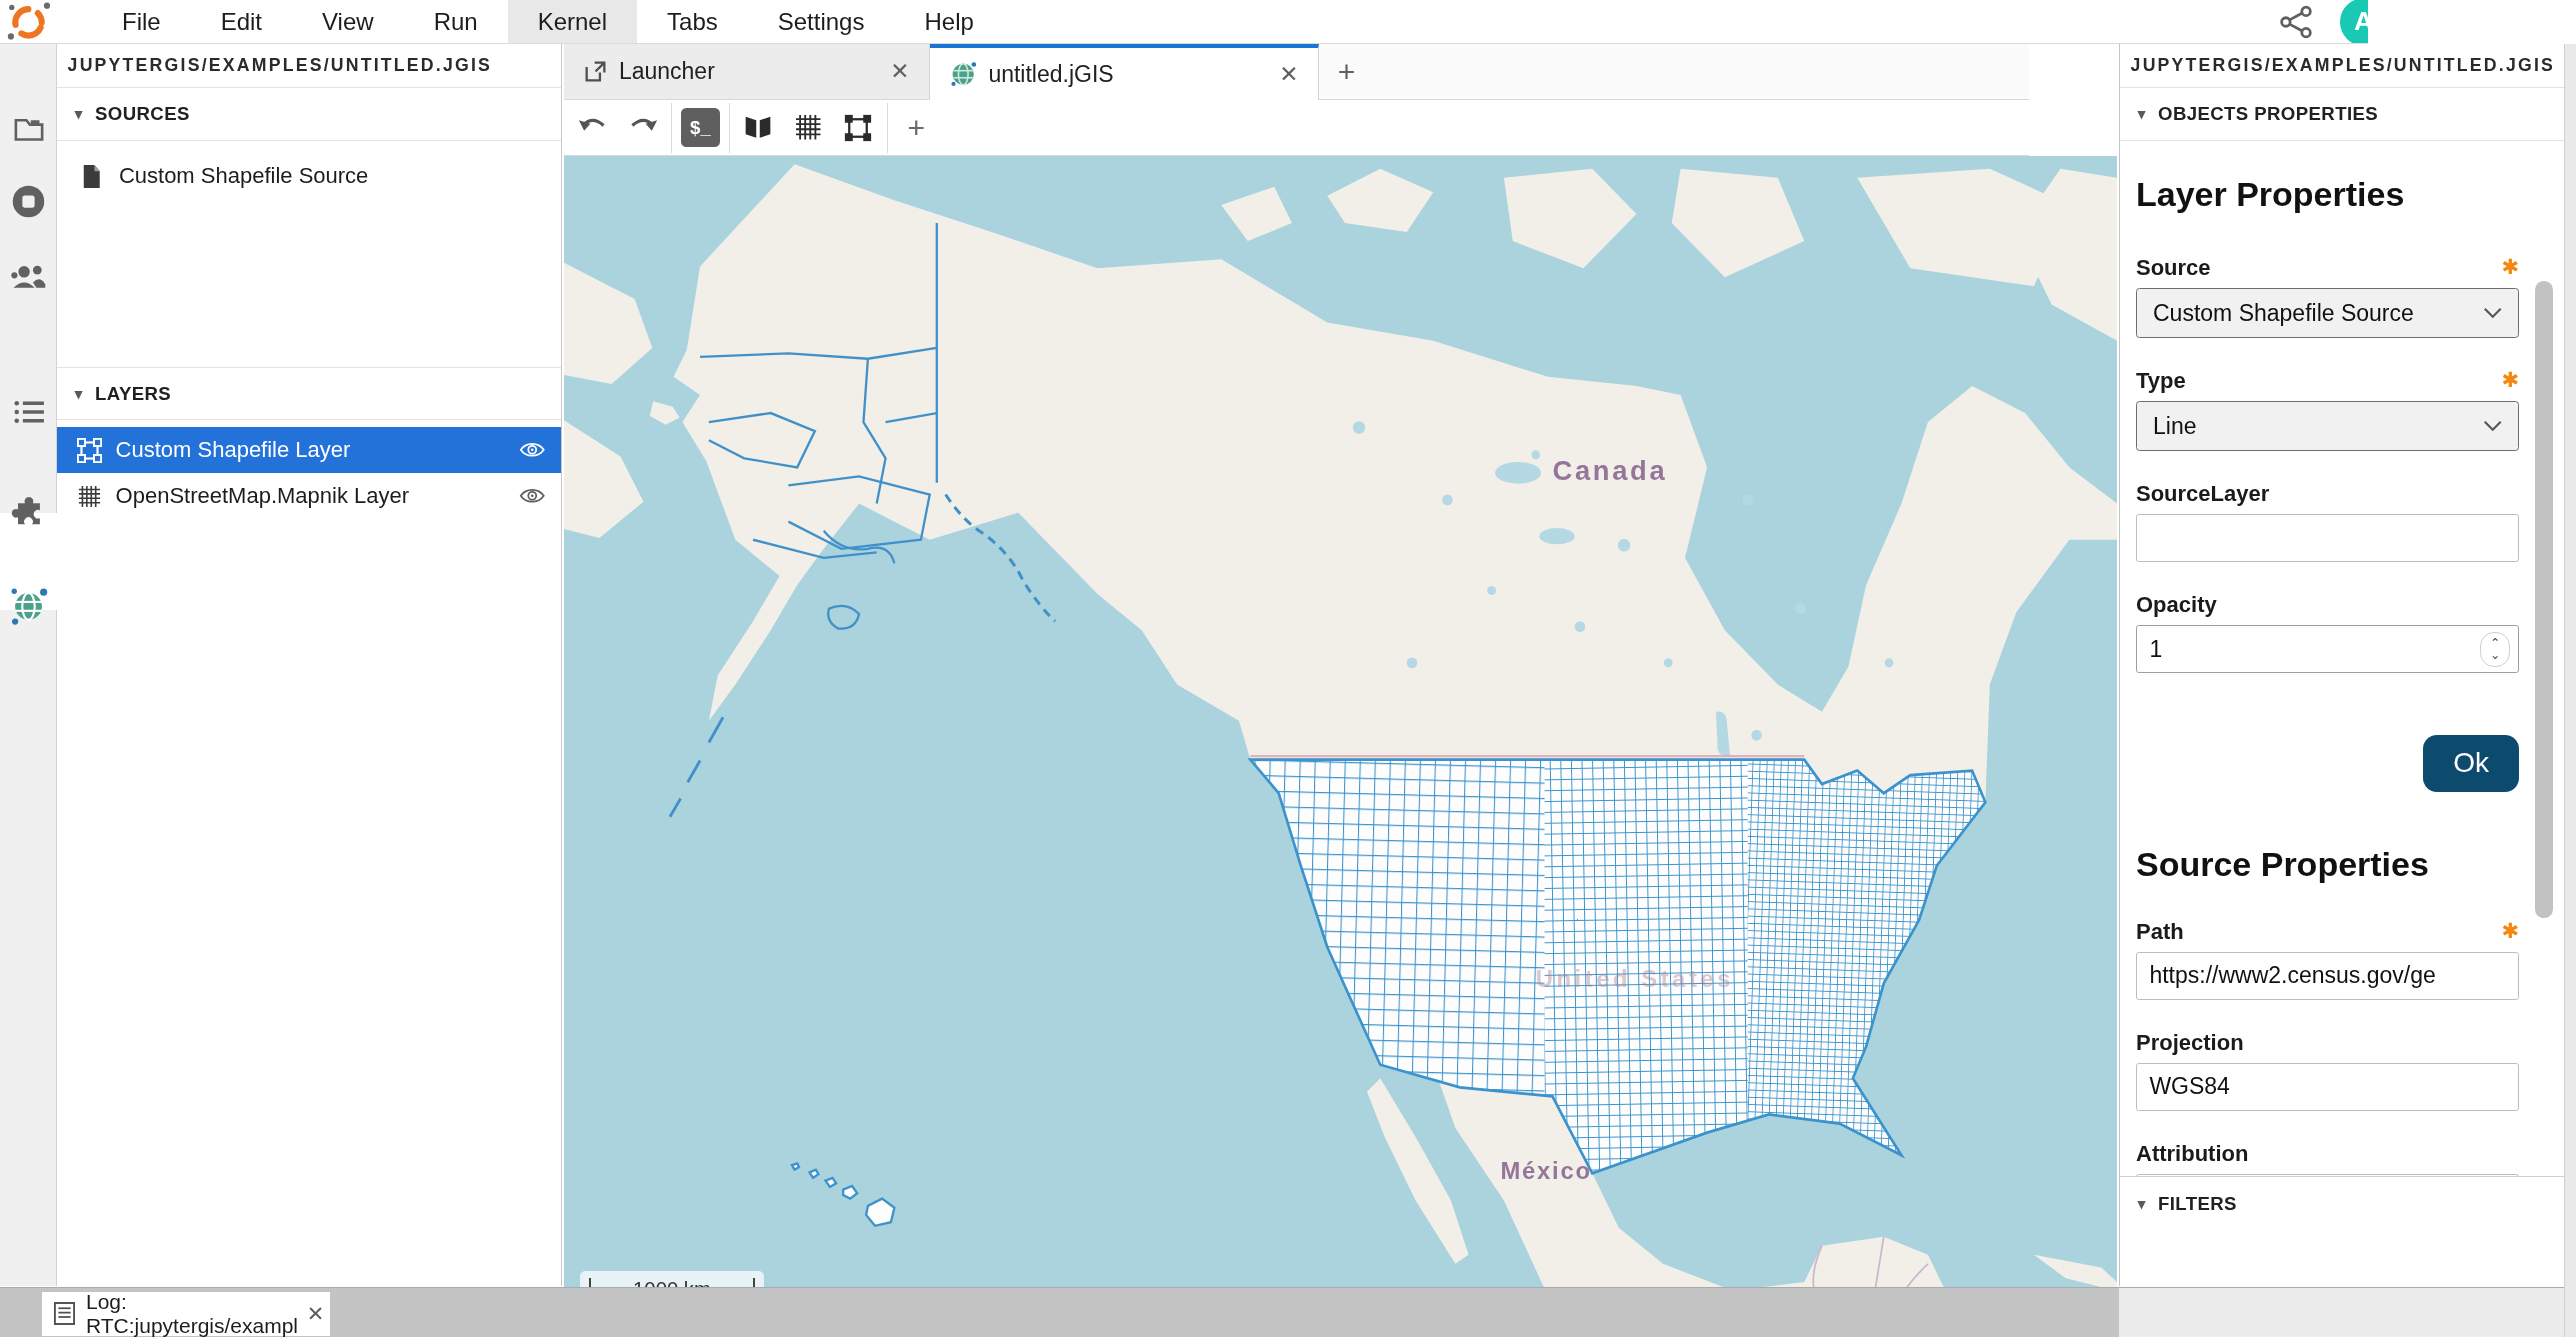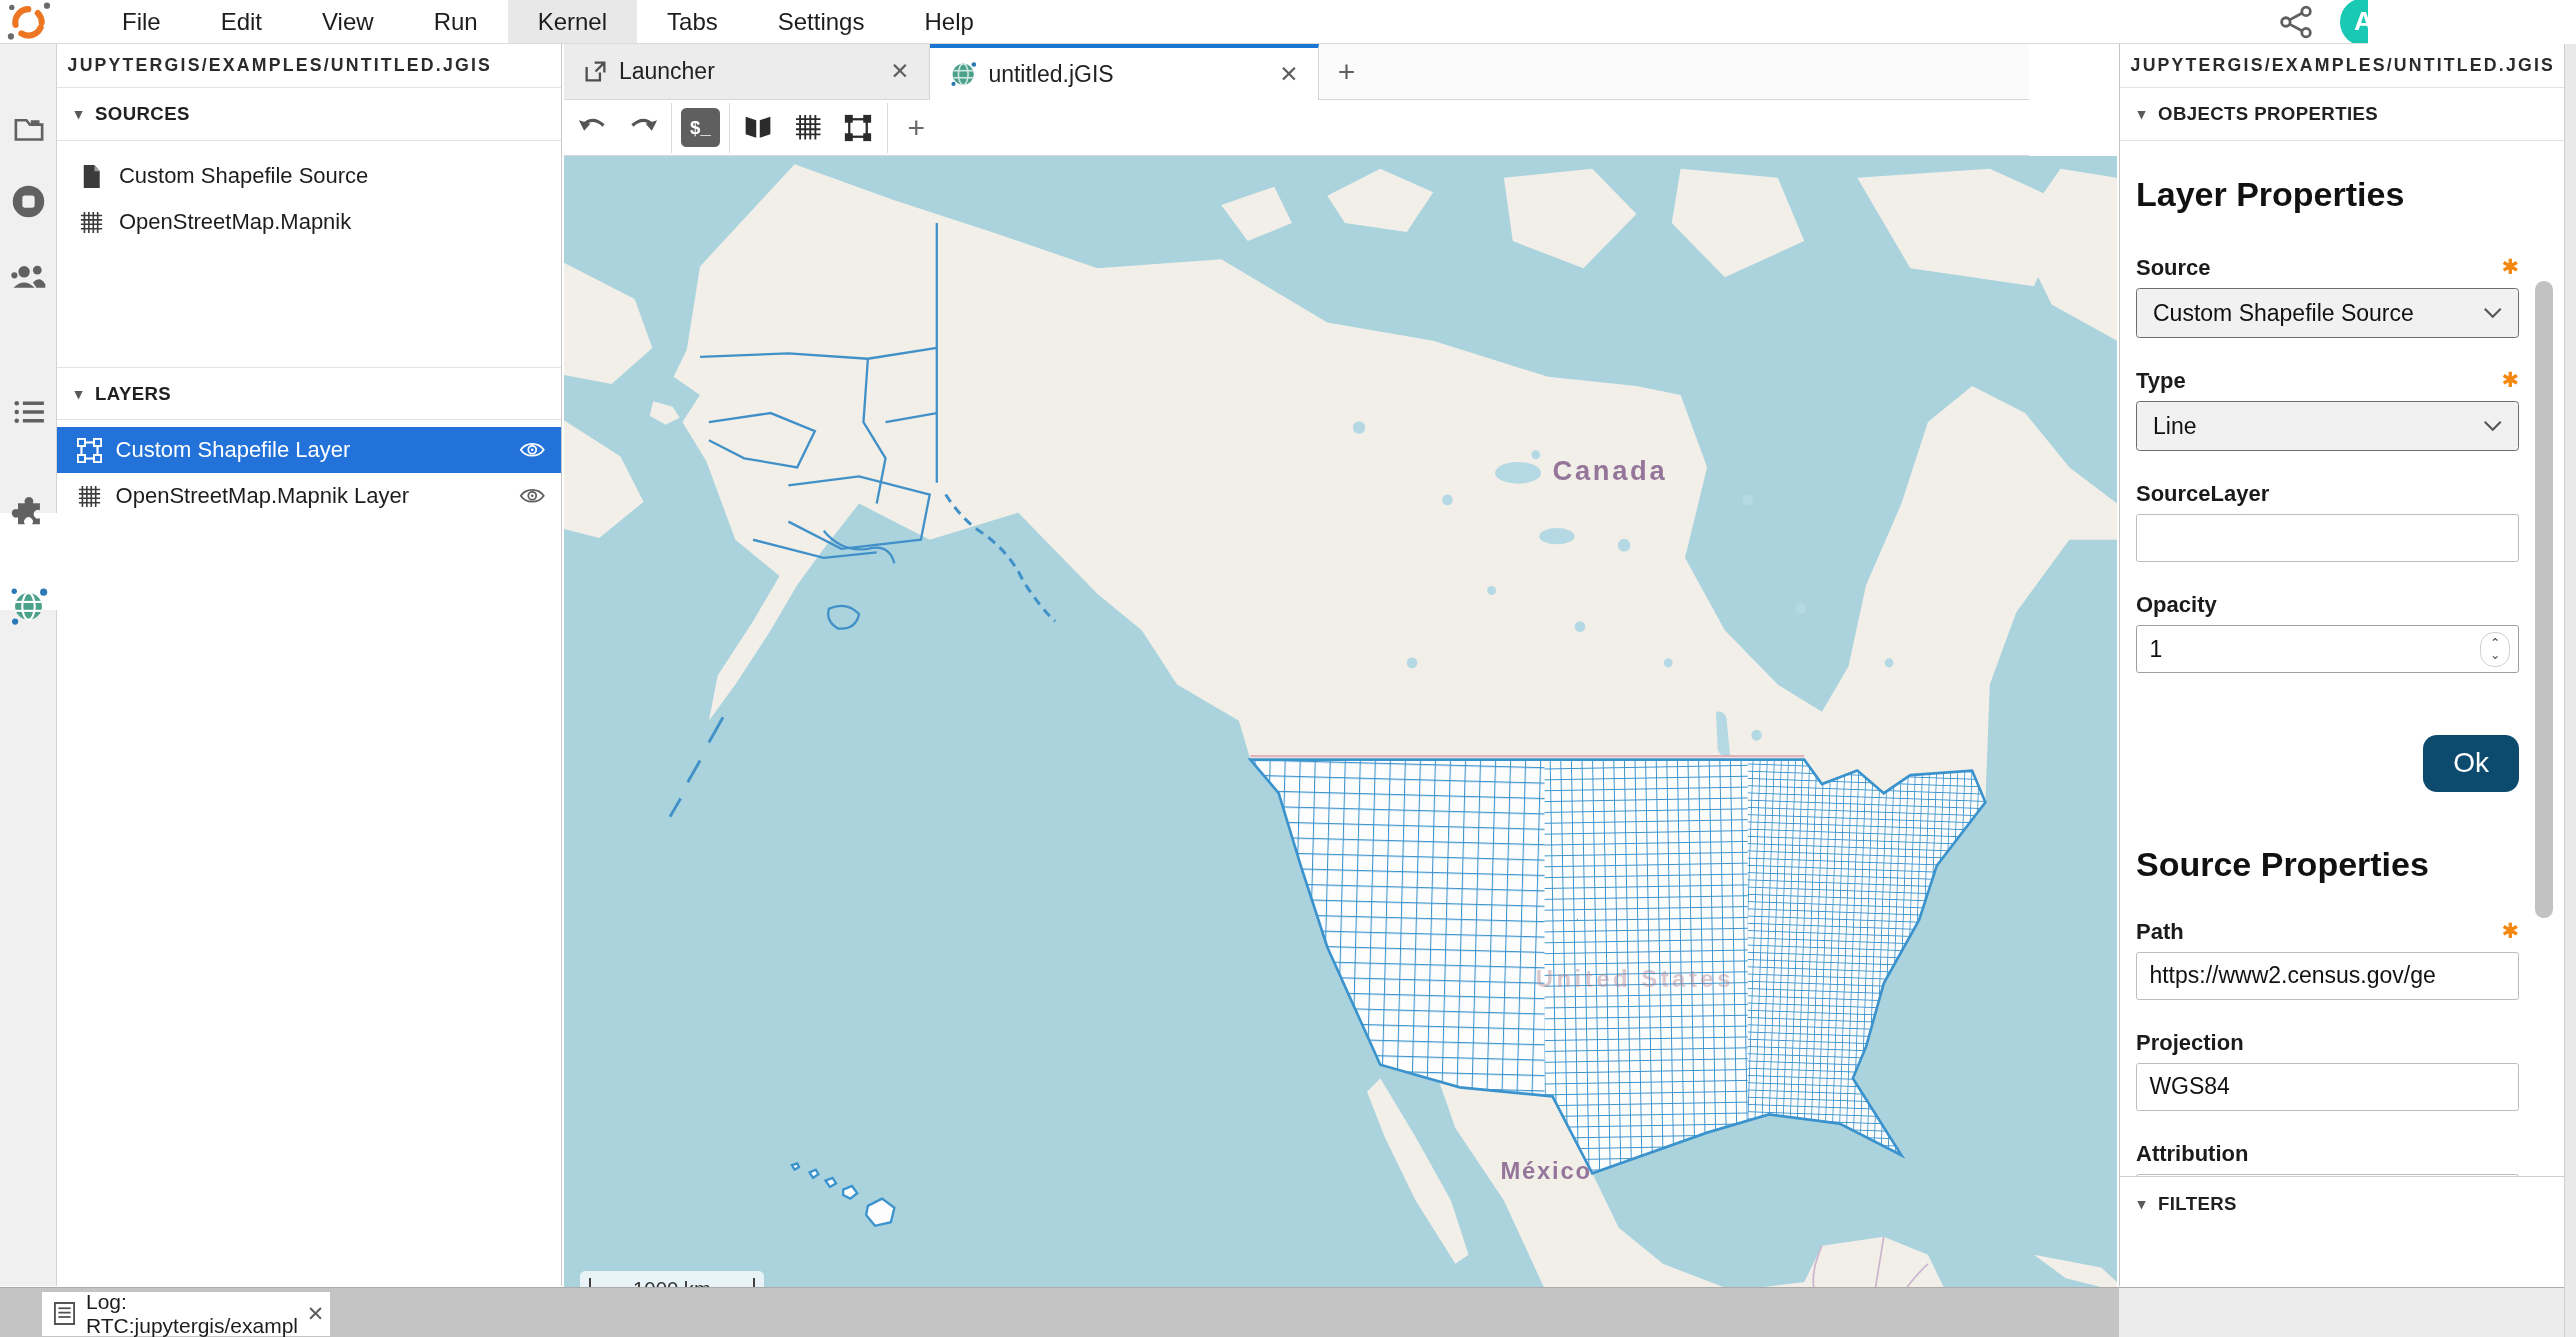--- a/index.html
+++ b/index.html
@@ -213,28 +213,20 @@
 
   <div class="tree-item" style="margin-top:12.4px;">
     <span class="ti-icon">
       <svg width="19.5" height="25" viewBox="0 0 22 28">
         <path d="M2 1 h12 l6 7 v19 h-18 z" fill="#3b3b3b"></path>
         <path d="M14 1 l6 7 h-6 z" fill="#9a9a9a"></path>
       </svg>
     </span>
     <span>Custom Shapefile Source</span>
   </div>
-  <div class="tree-item">
-    <span class="ti-icon">
-      <svg width="23" height="23" viewBox="0 0 26 26">
-        <path d="M5 1V25 M10 1V25 M15 1V25 M20 1V25 M1 5H25 M1 10H25 M1 15H25 M1 20H25" stroke="#3b3b3b" stroke-width="1.8" fill="none"></path>
-      </svg>
-    </span>
-    <span>OpenStreetMap.Mapnik</span>
-  </div>
 
   <div class="layers-block">
     <div class="section-header">
       <span class="tri">▾</span>
       <span>LAYERS</span>
     </div>
 
     <div class="layer-row selected" style="margin-top:7px;">
       <span class="ti-icon">
         <svg width="25" height="25" viewBox="0 0 28 28">

